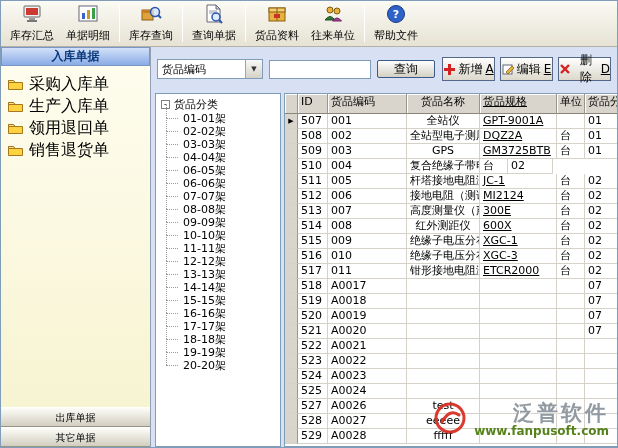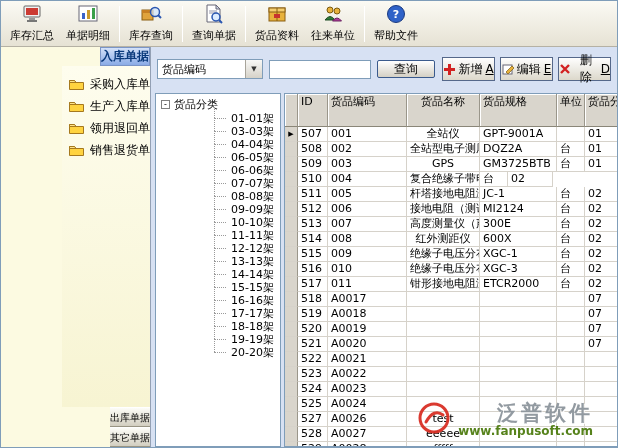--- a/index.html
+++ b/index.html
@@ -11,26 +11,26 @@
   .toolbar { position:absolute; left:0; top:0; width:100%; height:46px;
              background:linear-gradient(#FBFAF4,#E6E2D4); border-bottom:1px solid #b5b1a4;
              display:flex; align-items:center; padding:2px 3px; }
   .tbtn { width:56px; height:41px; display:flex; flex-direction:column; align-items:center;
           justify-content:center; gap:1px; border:1px solid transparent; background:transparent;
           cursor:pointer; font-size:11px; }
   .tsep { width:1px; height:36px; background:#b0ac9e; border-right:1px solid #fff; margin:0 3px; }
 
   
   .sidebar { position:absolute; left:0; top:46px; width:150px; bottom:0;
-             display:flex; flex-direction:column; border-right:1px solid #93a0b4; background:#FCFAE1;align-items:flex-end; }
+             display:flex; flex-direction:column; border-right:1px solid #93a0b4; background:#FCFAE1; }
   .sb-header { height:19px; background:linear-gradient(#d3e1f9,#8aabe6); border:1px solid #7b95c6;
                color:#0a3a7c; font-weight:bold; text-align:center; line-height:17px; font-size:12px; }
   .sb-items { flex:1; padding-top:7px; background:linear-gradient(#FEFDEE,#F7F4D2); }
   .sb-item { display:flex; align-items:center; gap:6px; height:22px; padding-left:7px;
-             cursor:pointer; font-size:12px; }
+             cursor:pointer; font-size:16px; }
   .sb-footer-bar { height:20px; background:linear-gradient(#FDFDF8,#D2CEC0);
                    border-top:1px solid #fff; border-bottom:1px solid #989482;
                    text-align:center; line-height:19px; font-size:10px; cursor:pointer; }
 
   
   .main { position:absolute; left:150px; top:46px; right:0; bottom:0; background:#D7E1F3; }
   .querybar { position:absolute; left:0; top:0; right:0; height:44px; display:flex;
               align-items:center; padding:0 6px; gap:6px; }
   .combo { width:106px; height:20px; background:#fff; border:1px solid #7f9db9;
            display:flex; align-items:center; justify-content:space-between;
@@ -50,39 +50,39 @@
   .abtn .hot { text-decoration:underline; }
   .aicon { display:flex; }
 
   
   .content { position:absolute; left:0; top:44px; right:0; bottom:0; }
   .treepanel { position:absolute; left:4px; top:2px; width:126px; bottom:0; background:#fff;
                border:1px solid #7f9db9; overflow:hidden; font-size:11px; }
   .tree-root { display:flex; align-items:center; gap:4px; padding:4px 0 2px 5px; height:18px; cursor:pointer; }
   .tree-box { width:9px; height:9px; border:1px solid #808080; background:#fff; font-size:8px;
               line-height:7px; text-align:center; flex:none; }
-  .tree-item { height:13px; line-height:13px; padding-left:27px; position:relative; cursor:pointer; white-space:nowrap;margin-left:48px; }
+  .tree-item { height:13px; line-height:13px; padding-left:27px; position:relative; cursor:pointer; white-space:nowrap; }
   .tree-item::before { content:""; position:absolute; left:10px; top:6px; width:12px; border-top:1px dotted #9a9a9a; }
   .tree-item::after  { content:""; position:absolute; left:10px; top:-7px; height:13px; border-left:1px dotted #9a9a9a; }
 
   .tablepanel { position:absolute; left:133px; top:2px; right:0; bottom:0; background:#fff;
                 border:1px solid #7f9db9; border-right:none; overflow:hidden; }
   .trow { display:flex; height:15px; }
-  .thead { height:33px; }
+  .thead { height:20px; }
   .cell { flex:none; border-right:1px solid #d6d2ca; border-bottom:1px solid #d6d2ca;
           padding:0 3px; line-height:14px; overflow:hidden; white-space:nowrap; }
   .thead .cell { background:#D9D5CC; border-right:1px solid #9a968a; border-bottom:1px solid #8a8678;
                  box-shadow:inset 1px 1px 0 #fff; line-height:16px; }
   .csel { width:13px; background:#D9D5CC; border-right:1px solid #9a968a; padding:0;
           text-align:center; font-size:7px; line-height:14px; color:#000; }
   .c0 { width:30px; } .c1 { width:79px; } .c2 { width:73px;text-align:center; }
-  .c3 { width:77px; } .c4 { width:28px; } .c5 { width:45px; }
+  .c3 { width:77px;text-decoration:underline; } .c4 { width:28px; } .c5 { width:45px; }
 
   
-  .watermark { position:absolute; right:24px; bottom:8px; display:flex; align-items:center;
+  .watermark { position:absolute; right:8px; bottom:8px; display:flex; align-items:center;
                gap:6px; opacity:.95; pointer-events:none; }
   .wm-texts { display:flex; flex-direction:column; align-items:flex-end; }
   .wm-brand { font-size:21px; font-weight:bold; color:#8d959c; letter-spacing:3px;
               text-shadow:1px 1px 0 #ffffff; line-height:22px; }
   .wm-url { font-size:12px; color:#4d7c0f; font-weight:bold; line-height:14px; }
 </style>
 </head>
 <body>
 
 <div class="window">
@@ -235,20 +235,21 @@
     </div>
 
     <div class="content">
       <div class="treepanel">
         <div class="tree-root">
           <span class="tree-box">-</span>
           <span>货品分类</span>
         </div>
         <div>
             <div class="tree-item">01-01架</div>
+            <div class="tree-item">02-02架</div>
             <div class="tree-item">03-03架</div>
             <div class="tree-item">04-04架</div>
             <div class="tree-item">06-05架</div>
             <div class="tree-item">06-06架</div>
             <div class="tree-item">07-07架</div>
             <div class="tree-item">08-08架</div>
             <div class="tree-item">09-09架</div>
             <div class="tree-item">10-10架</div>
             <div class="tree-item">11-11架</div>
             <div class="tree-item">12-12架</div>

